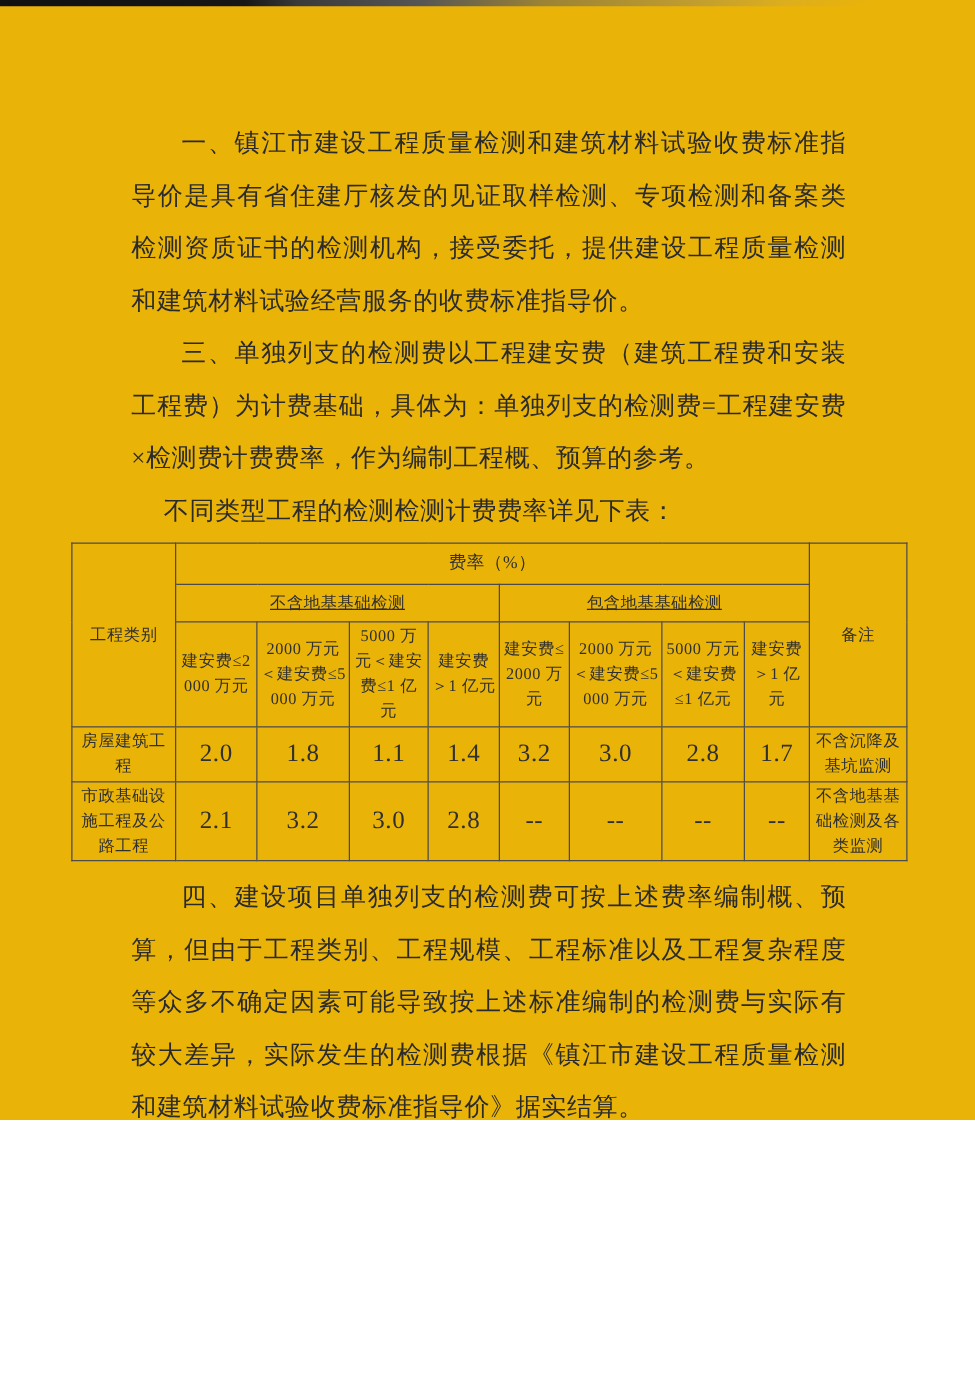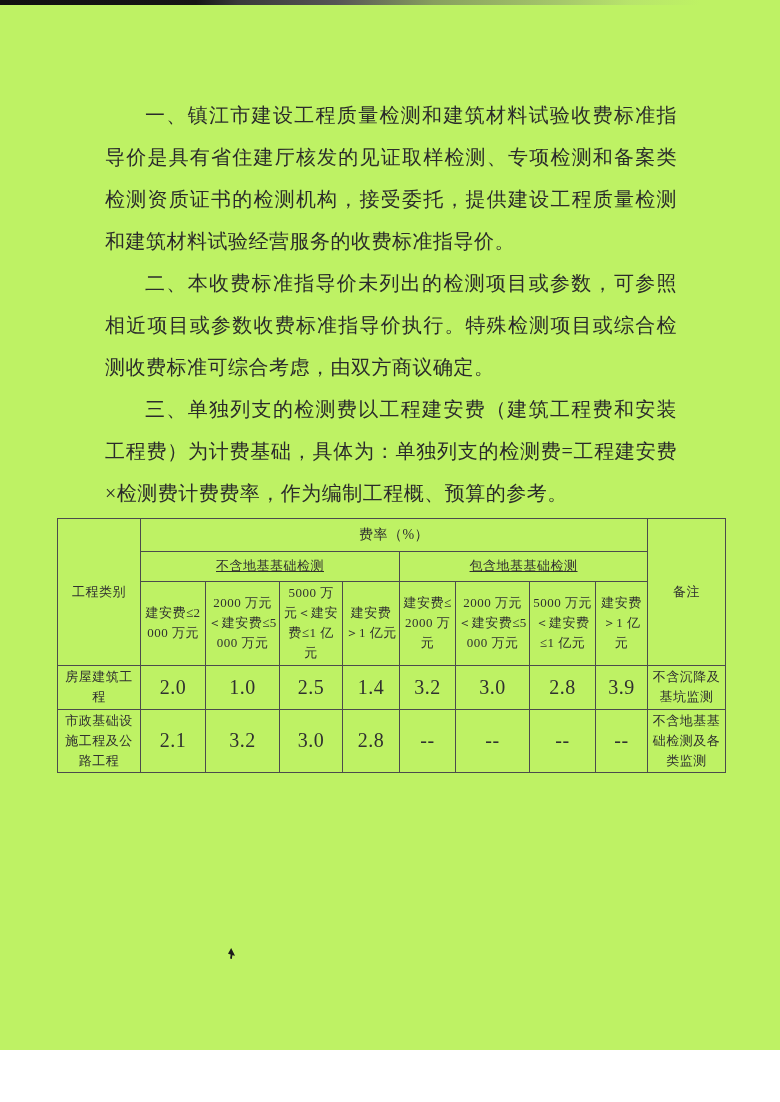--- a/index.html
+++ b/index.html
@@ -3,22 +3,22 @@
 <meta charset="utf-8">
 <style>
   html, body {
     margin: 0;
     padding: 0;
     background: #ffffff;
   }
   .page {
     position: relative;
     width: 780px;
-    height: 1050px;
-    background: #bef264;
+    height: 896px;
+    background: #eab308;
     overflow: hidden;
     font-family: "Liberation Serif", "DejaVu Serif", serif;
     color: #262626;
   }
   .top-edge {
     position: absolute;
     top: 0;
     left: 0;
     width: 700px;
     height: 5px;
@@ -87,22 +87,22 @@
   }
 </style>
 </head>
 <body>
 
 <div class="page">
   <div class="top-edge"></div>
 
   <div class="content">
     <p class="body-para">一、镇江市建设工程质量检测和建筑材料试验收费标准指导价是具有省住建厅核发的见证取样检测、专项检测和备案类检测资质证书的检测机构，接受委托，提供建设工程质量检测和建筑材料试验经营服务的收费标准指导价。</p>
-    <p class="body-para">二、本收费标准指导价未列出的检测项目或参数，可参照相近项目或参数收费标准指导价执行。特殊检测项目或综合检测收费标准可综合考虑，由双方商议确定。</p>
     <p class="body-para">三、单独列支的检测费以工程建安费（建筑工程费和安装工程费）为计费基础，具体为：单独列支的检测费=工程建安费×检测费计费费率，作为编制工程概、预算的参考。</p>
+    <p class="body-para lead-in">不同类型工程的检测检测计费费率详见下表：</p>
 
     <table class="rate-table">
       <colgroup>
         <col style="width:83px">
         <col style="width:65px">
         <col style="width:74px">
         <col style="width:63px">
         <col style="width:57px">
         <col style="width:56px">
         <col style="width:74px">
@@ -126,40 +126,41 @@
           <td>5000 万元＜建安费≤1 亿元</td>
           <td>建安费＞1 亿元</td>
           <td>建安费≤2000 万元</td>
           <td>2000 万元＜建安费≤5000 万元</td>
           <td>5000 万元＜建安费≤1 亿元</td>
           <td>建安费＞1 亿元</td>
         </tr>
         <tr class="drow1">
           <td class="category-cell">房屋建筑工程</td>
           <td class="value-cell">2.0</td>
-          <td class="value-cell">1.0</td>
-          <td class="value-cell">2.5</td>
+          <td class="value-cell">1.8</td>
+          <td class="value-cell">1.1</td>
           <td class="value-cell">1.4</td>
           <td class="value-cell">3.2</td>
           <td class="value-cell">3.0</td>
           <td class="value-cell">2.8</td>
-          <td class="value-cell">3.9</td>
+          <td class="value-cell">1.7</td>
           <td class="remark-cell">不含沉降及基坑监测</td>
         </tr>
         <tr class="drow2">
           <td class="category-cell">市政基础设施工程及公路工程</td>
           <td class="value-cell">2.1</td>
           <td class="value-cell">3.2</td>
           <td class="value-cell">3.0</td>
           <td class="value-cell">2.8</td>
           <td class="value-cell">--</td>
           <td class="value-cell">--</td>
           <td class="value-cell">--</td>
           <td class="value-cell">--</td>
           <td class="remark-cell">不含地基基础检测及各类监测</td>
         </tr>
       </tbody>
     </table>
 
+    <p class="body-para after-table">四、建设项目单独列支的检测费可按上述费率编制概、预算，但由于工程类别、工程规模、工程标准以及工程复杂程度等众多不确定因素可能导致按上述标准编制的检测费与实际有较大差异，实际发生的检测费根据《镇江市建设工程质量检测和建筑材料试验收费标准指导价》据实结算。</p>
   </div>
 
   <div class="ink-mark"></div>
 </div>
 
 </body></html>

